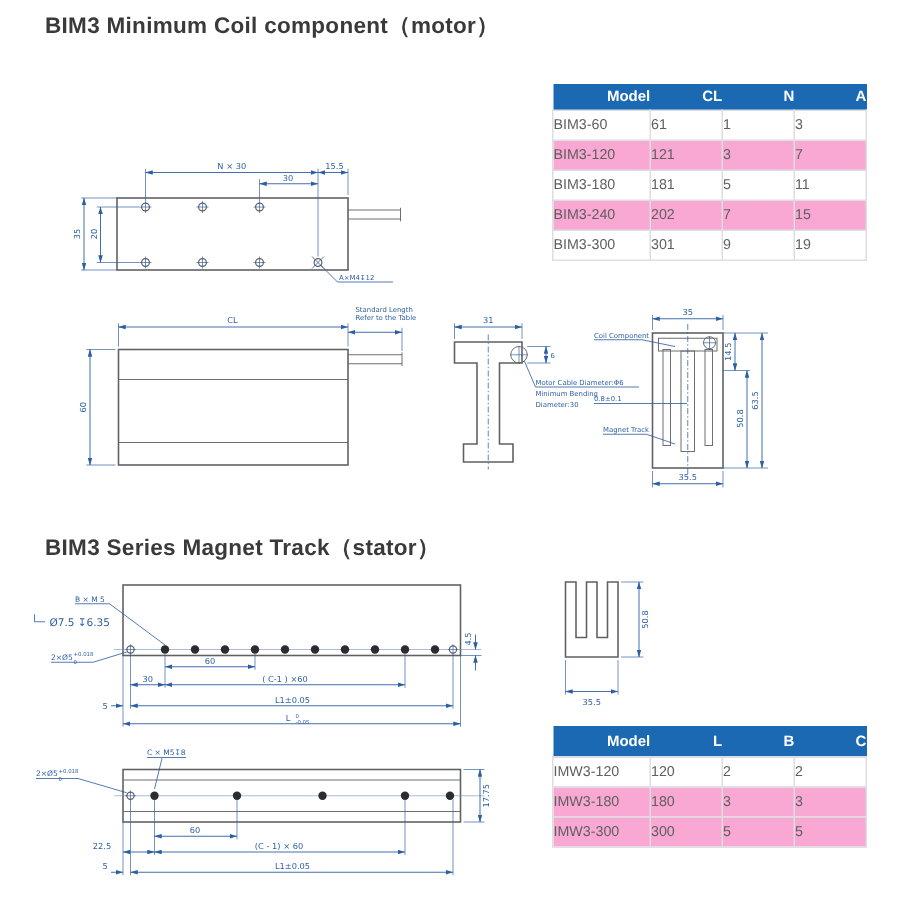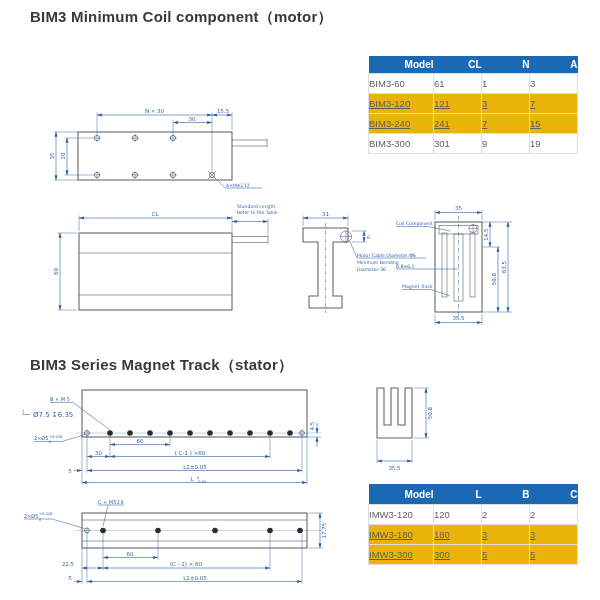--- a/index.html
+++ b/index.html
@@ -27,21 +27,21 @@
   .ct{fill:#2e5fa3;font-size:5px;text-anchor:start;}
   .tt{fill:#2e5fa3;font-size:4.6px;text-anchor:start;}
   .tol{fill:#2e5fa3;font-size:3.6px;text-anchor:start;}
   .big{fill:#2e5fa3;font-size:7px;text-anchor:start;}
   
   table.tbl{position:absolute;border-collapse:collapse;table-layout:fixed;width:209px;
             font-family:"Liberation Sans",sans-serif;}
   .tbl th{background:#1a69b2;color:#fff;font-size:10px;font-weight:700;padding:0;text-align:right;}
   .tbl td{font-size:9.5px;color:#5f5f5f;text-align:left;padding:0;
           border:1px solid #dcdee1;background:#fff;}
-  .tbl tr.alt td{background:#eab308;text-decoration:underline;}
+  .tbl tr.alt td{background:#f9a8d4;}
   #coil-table{left:368px;top:56px;}
   #coil-table th{height:17px;}
   #coil-table td{height:19px;}
   #track-table{left:368px;top:484px;}
   #track-table th{height:20px;}
   #track-table td{height:19px;}
 </style>
 </head>
 <body>
 
@@ -346,23 +346,29 @@
         <td>61</td>
         <td>1</td>
         <td>3</td>
       </tr>
       <tr class="alt">
         <td>BIM3-120</td>
         <td>121</td>
         <td>3</td>
         <td>7</td>
       </tr>
+      <tr>
+        <td>BIM3-180</td>
+        <td>181</td>
+        <td>5</td>
+        <td>11</td>
+      </tr>
       <tr class="alt">
         <td>BIM3-240</td>
-        <td>241</td>
+        <td>202</td>
         <td>7</td>
         <td>15</td>
       </tr>
       <tr>
         <td>BIM3-300</td>
         <td>301</td>
         <td>9</td>
         <td>19</td>
       </tr>
     </tbody>

